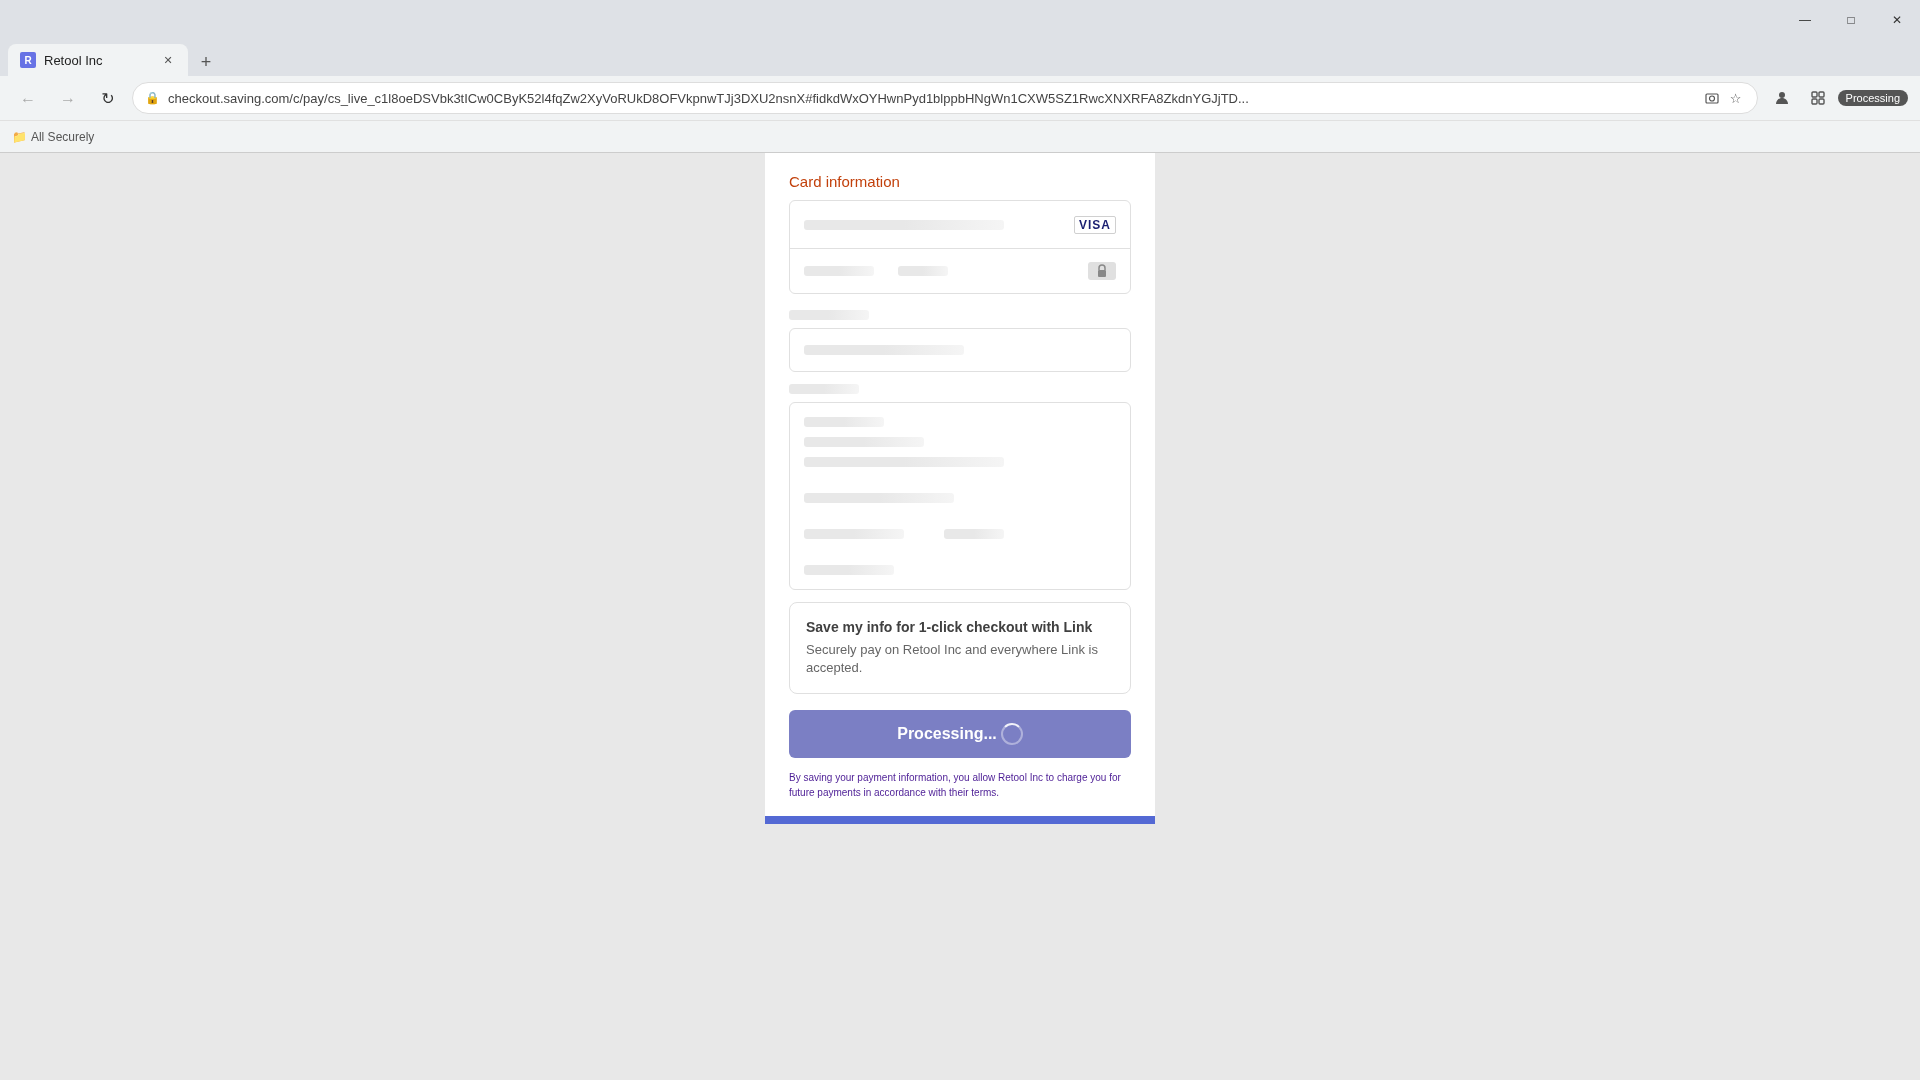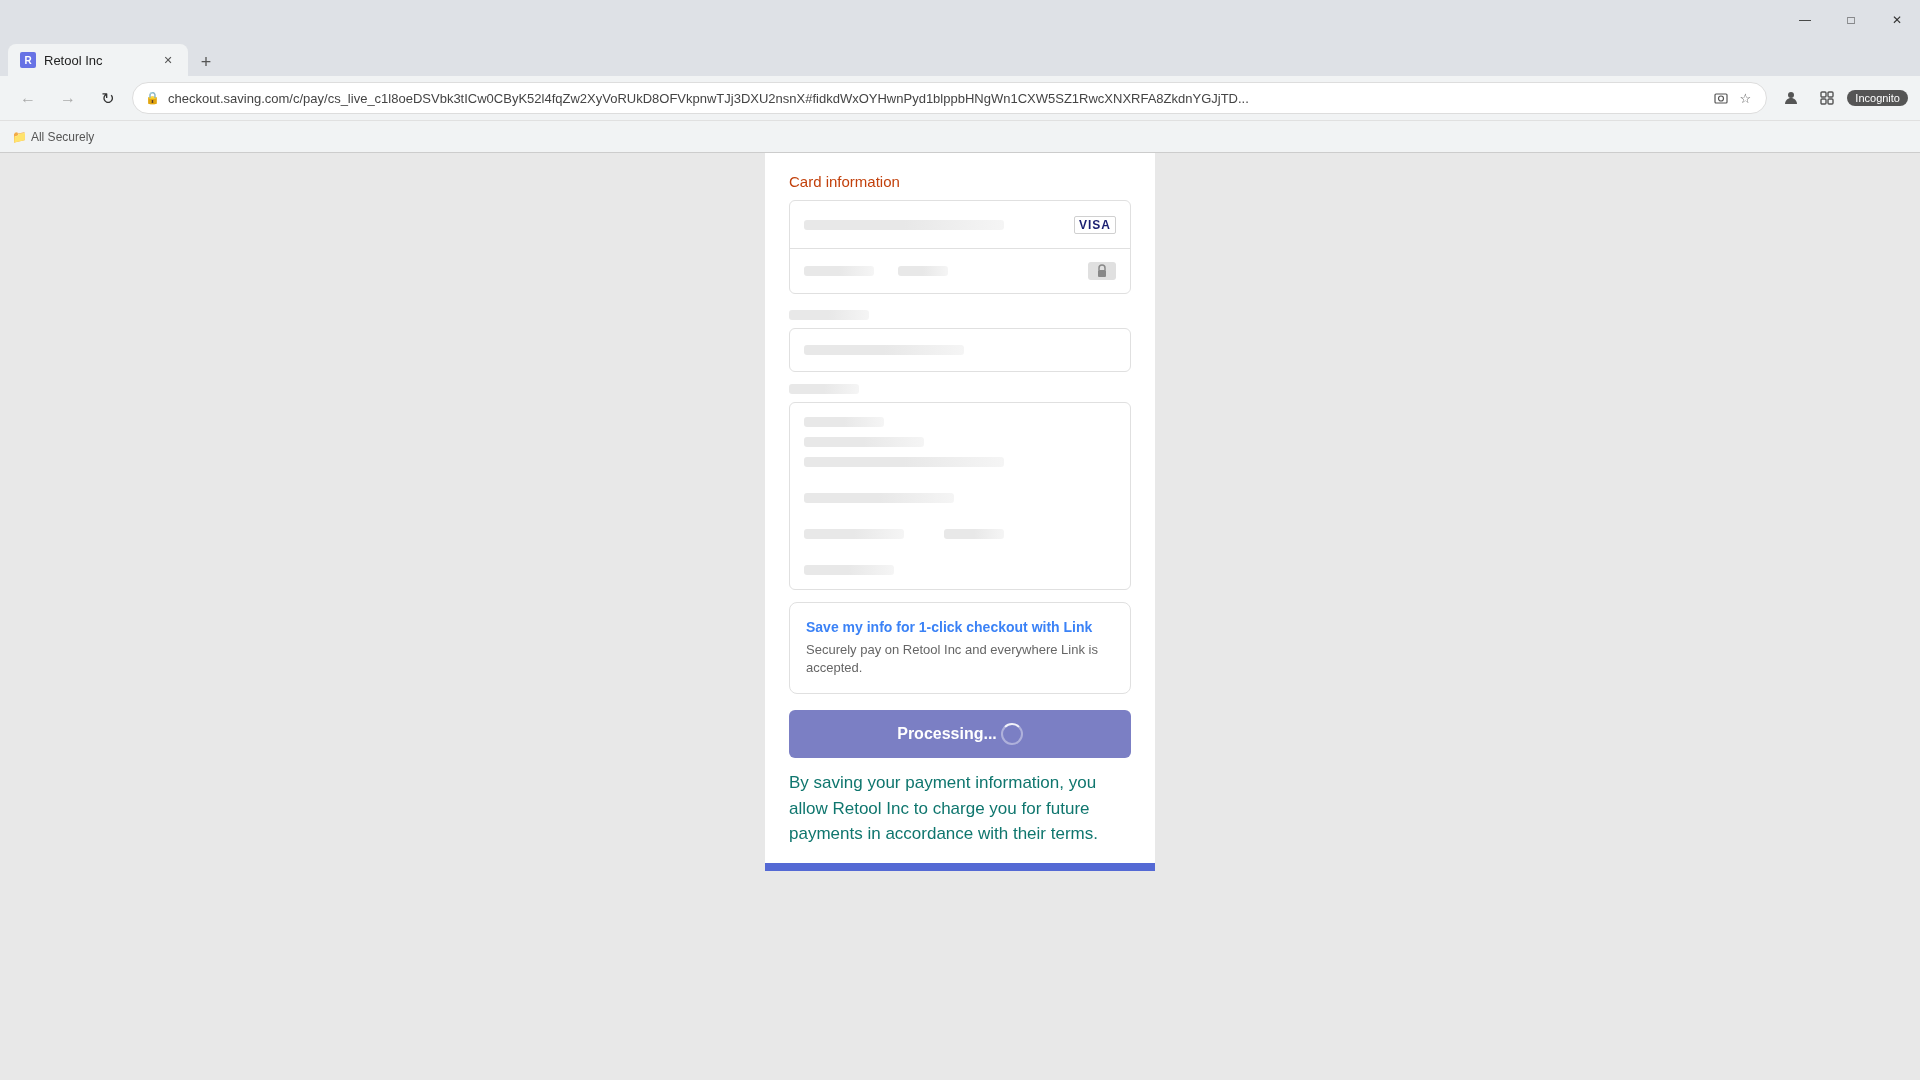--- a/index.html
+++ b/index.html
@@ -370,21 +370,21 @@
     .link-save-section {
       margin: 0 24px 16px;
       border: 1px solid #e0e0e0;
       border-radius: 8px;
       padding: 16px;
     }
 
     .link-save-title {
       font-size: 14px;
       font-weight: 600;
-      color: #3b82f6;
+      color: #404040;
       margin-bottom: 6px;
     }
 
     .link-save-desc {
       font-size: 13px;
       color: #666;
       line-height: 1.4;
     }
 
     
@@ -417,22 +417,22 @@
       animation: spin 0.8s linear infinite;
     }
 
     @keyframes spin {
       to { transform: rotate(360deg); }
     }
 
     
     .terms-text {
       padding: 0 24px 16px;
-      font-size: 17px;
-      color: #0f766e;
+      font-size: 10px;
+      color: #4c1d95;
       line-height: 1.5;
     }
 
     
     .bottom-bar {
       background: #5469d4;
       height: 8px;
     }
 
     .addr-line-inner {
@@ -504,21 +504,21 @@
         </svg>
       </button>
       <button class="nav-btn">
         <svg width="16" height="16" viewBox="0 0 16 16" fill="none" stroke="#555" stroke-width="1.4">
           <rect x="2" y="2" width="5" height="5" rx="1"></rect>
           <rect x="9" y="2" width="5" height="5" rx="1"></rect>
           <rect x="2" y="9" width="5" height="5" rx="1"></rect>
           <rect x="9" y="9" width="5" height="5" rx="1"></rect>
         </svg>
       </button>
-      <div class="incognito-badge">Incognito</div>
+      <div class="incognito-badge">Processing</div>
     </div>
   </div>
 
   <div class="bookmarks-bar">
     <span style="font-size:12px;">📁</span>
     <span>All Securely</span>
   </div>
 </div>
 
 <div class="page-content">

